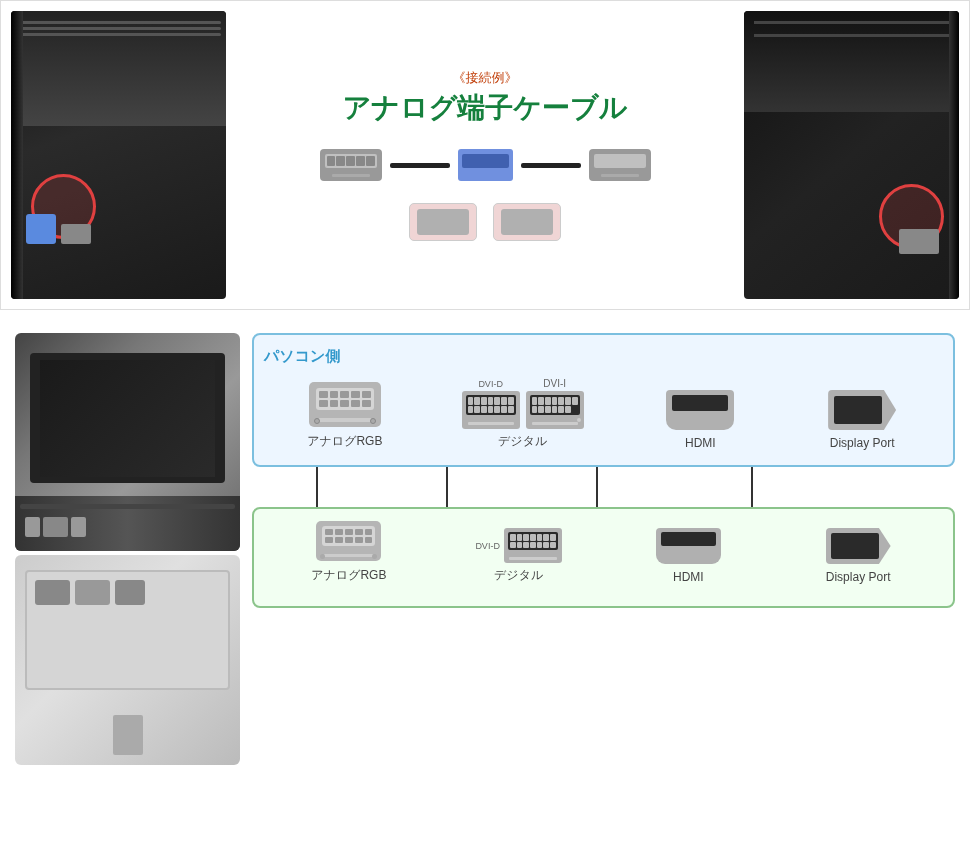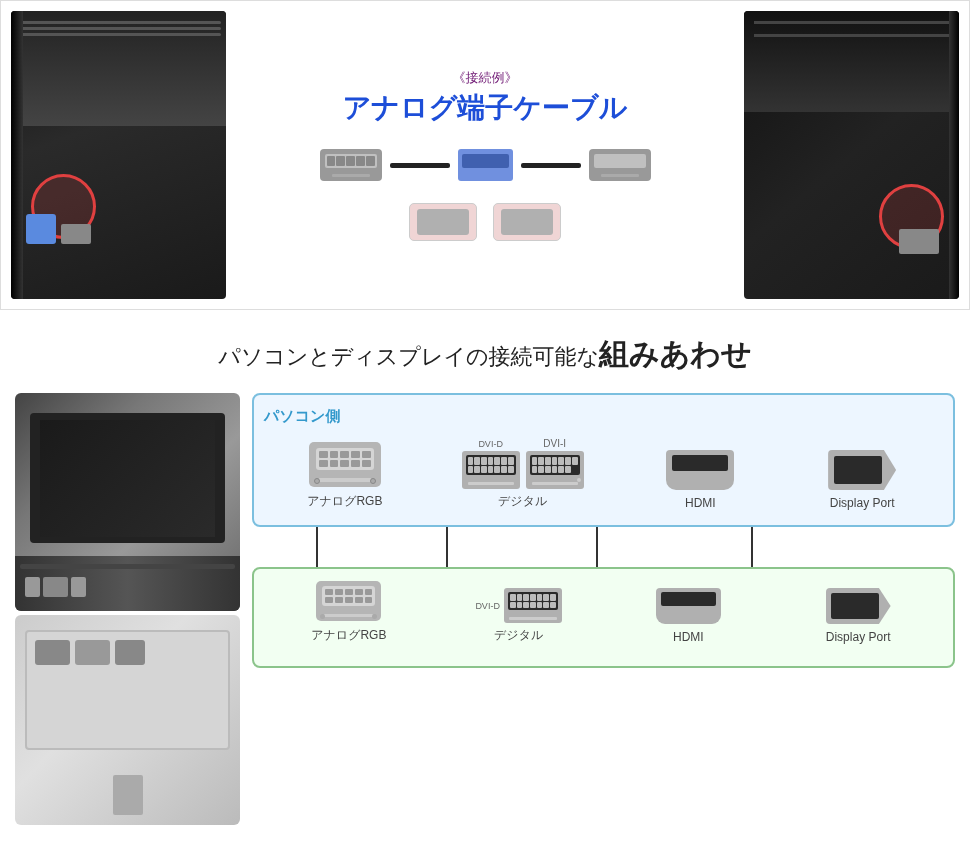--- a/index.html
+++ b/index.html
@@ -21,22 +21,22 @@
       <div style="height:3px; background:#555; border-radius:2px;"></div>
     </div>
     <div style="position:absolute; bottom:60px; left:20px; width:65px; height:65px; border-radius:50%; border:3px solid #e04040; background:rgba(224,64,64,0.18);">
     </div>
     <div style="position:absolute; bottom:55px; left:15px; width:30px; height:30px; background:#5a8adf; border-radius:3px;"></div>
     <div style="position:absolute; bottom:55px; left:50px; width:30px; height:20px; background:#888; border-radius:2px;"></div>
     <div style="position:absolute; left:0; top:0; bottom:0; width:12px; background:linear-gradient(90deg,#000,#333);"></div>
   </div>
 
   <div style="flex:1; display:flex; flex-direction:column; align-items:center; justify-content:center;">
-    <div style="font-size:13px; color:#701a75; margin-bottom:2px;">《接続例》</div>
-    <div style="font-size:28px; color:#1d4ed8; font-weight:bold; margin-bottom:22px; white-space:nowrap;">アナログ端子ケーブル</div>
+    <div style="font-size:13px; color:#c2410c; margin-bottom:2px;">《接続例》</div>
+    <div style="font-size:28px; color:#15803d; font-weight:bold; margin-bottom:22px; white-space:nowrap;">アナログ端子ケーブル</div>
 
     <div style="display:flex; align-items:center; gap:8px; margin-bottom:22px;">
       <div style="width:62px; height:32px; background:#999; border-radius:4px; position:relative; overflow:hidden;">
         <div style="position:absolute; top:5px; left:5px; right:5px; height:14px; background:#c0c0c0; border-radius:2px; display:grid; grid-template-columns:repeat(5,1fr); gap:1px; padding:2px;">
           <div style="background:#888; border-radius:1px;"></div>
           <div style="background:#888; border-radius:1px;"></div>
           <div style="background:#888; border-radius:1px;"></div>
           <div style="background:#888; border-radius:1px;"></div>
           <div style="background:#888; border-radius:1px;"></div>
         </div>
@@ -68,23 +68,20 @@
       <div style="margin:10px; height:3px; background:#444;"></div>
       <div style="margin:10px; height:3px; background:#444;"></div>
     </div>
     <div style="position:absolute; bottom:50px; right:15px; width:65px; height:65px; border-radius:50%; border:3px solid #e04040; background:rgba(224,64,64,0.18);"></div>
     <div style="position:absolute; bottom:45px; right:20px; width:40px; height:25px; background:#888; border-radius:2px;"></div>
     <div style="position:absolute; right:0; top:0; bottom:0; width:10px; background:linear-gradient(90deg,#333,#000);"></div>
   </div>
 </div>
 
 <div style="width:970px; padding:5px 15px 20px; background:#fff;">
-  <div style="text-align:center; font-size:22px; color:#222; margin-bottom:18px; font-weight:normal; line-height:1.4;">
-    <span>パソコンとディスプレイの接続可能な</span><span style="font-size:30px; font-weight:bold; color:#222;">組みあわせ</span>
-  </div>
 
   <div style="display:flex; gap:12px; align-items:flex-start;">
 
     <div style="width:225px; flex-shrink:0; display:flex; flex-direction:column; gap:4px;">
 
       <div style="width:225px; height:218px; background:linear-gradient(135deg,#444 0%,#777 30%,#999 60%,#666 100%); border-radius:6px; overflow:hidden; position:relative;">
         <div style="position:absolute; bottom:0; left:0; right:0; height:55px; background:linear-gradient(90deg,#333,#555,#333);">
           <div style="margin:8px 5px; height:5px; background:#444; border-radius:2px;"></div>
           <div style="display:flex; gap:3px; padding:0 10px;">
             <div style="width:15px; height:20px; background:#999; border-radius:2px;"></div>

